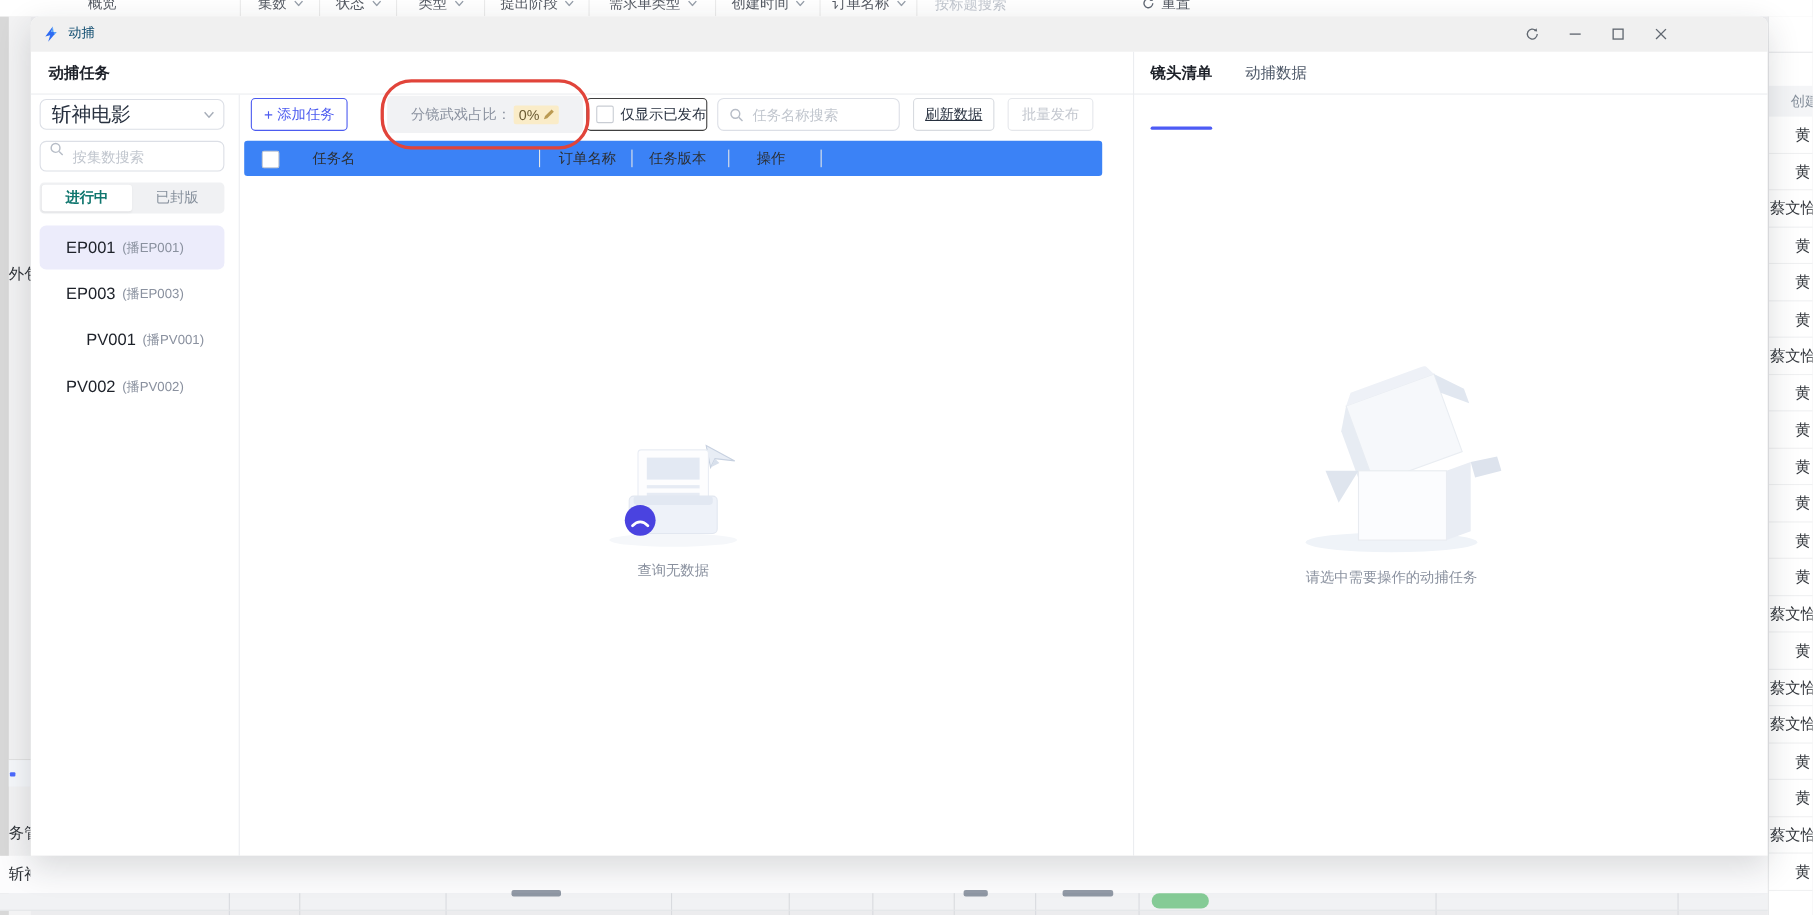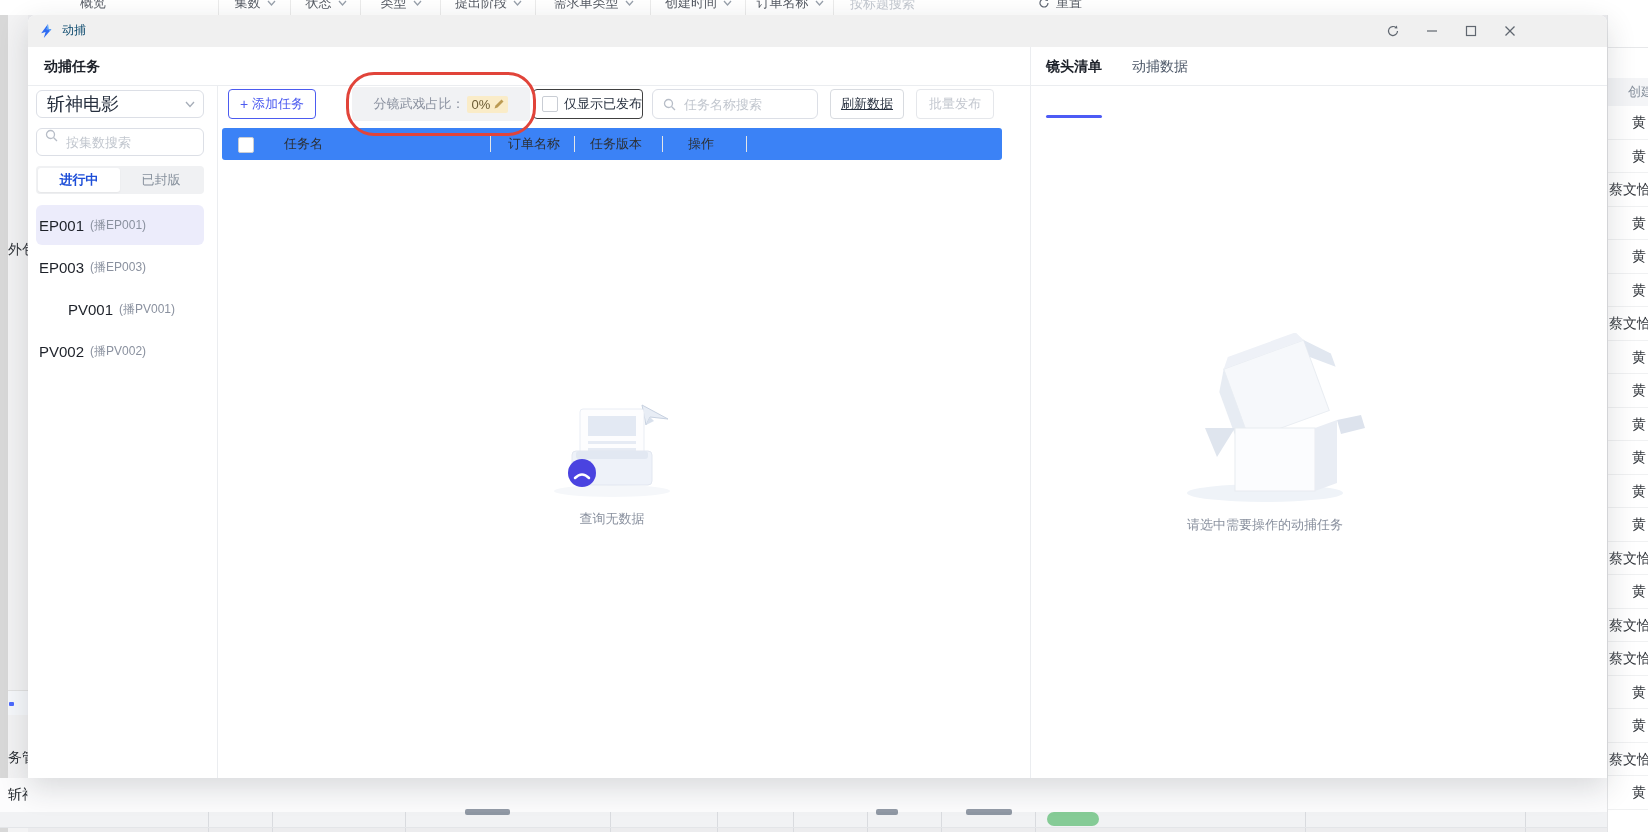--- a/index.html
+++ b/index.html
@@ -57,23 +57,23 @@
   .dropdown{position:absolute;left:8px;top:75px;width:168px;height:28px;border:1px solid #dcdfe6;border-radius:6px;
             box-sizing:border-box;display:flex;align-items:center;padding:0 8px 0 10px;font-size:18px;color:#27303f;cursor:pointer;}
   .dropdown .grow{flex:1;}
   .sb-search{position:absolute;left:8px;top:113px;width:168px;height:28px;border:1px solid #dcdfe6;border-radius:6px;
              box-sizing:border-box;display:flex;gap:6px;padding:0 8px;}
   .sb-search input{border:none;outline:none;width:115px;font-size:13px;background:transparent;color:#333;}
   .sb-search input::placeholder,.mid-search input::placeholder{color:#c1c6ce;}
   .segment{position:absolute;left:8px;top:151px;width:168px;height:28px;background:#f0f1f3;border-radius:4px;
            display:flex;padding:2px;box-sizing:border-box;}
   .seg{flex:1;display:flex;align-items:center;justify-content:center;font-size:13px;border-radius:3px;cursor:pointer;color:#86909c;}
-  .seg.active{background:#fff;color:#1d4ed8;font-weight:bold;box-shadow:0 1px 2px rgba(0,0,0,.05);}
+  .seg.active{background:#fff;color:#0f766e;font-weight:bold;box-shadow:0 1px 2px rgba(0,0,0,.05);}
   .ep{position:absolute;left:8px;width:168px;height:40px;display:flex;align-items:center;gap:6px;
-      padding-left:3px;box-sizing:border-box;border-radius:6px;cursor:pointer;}
+      padding-left:24px;box-sizing:border-box;border-radius:6px;cursor:pointer;}
   .ep.selected{background:#ececfb;}
   .ep-code{font-size:15px;color:#1d2129;}
   .ep-note{font-size:12px;color:#8a919f;}
 
   
   .btn{position:absolute;height:30px;border-radius:4px;display:flex;align-items:center;justify-content:center;
        font-size:13px;box-sizing:border-box;cursor:pointer;background:#fff;gap:4px;}
   .btn-add{left:200px;top:74px;width:88px;border:1px solid #4c5bf0;color:#4c5bf0;}
   .btn-refresh{left:802px;top:74px;width:74px;border:1px solid #d8dbe0;color:#27303f;text-decoration:underline;}
   .btn-batch{left:888px;top:74px;width:78px;border:1px solid #e5e7eb;color:#c3c7cf;cursor:default;}

